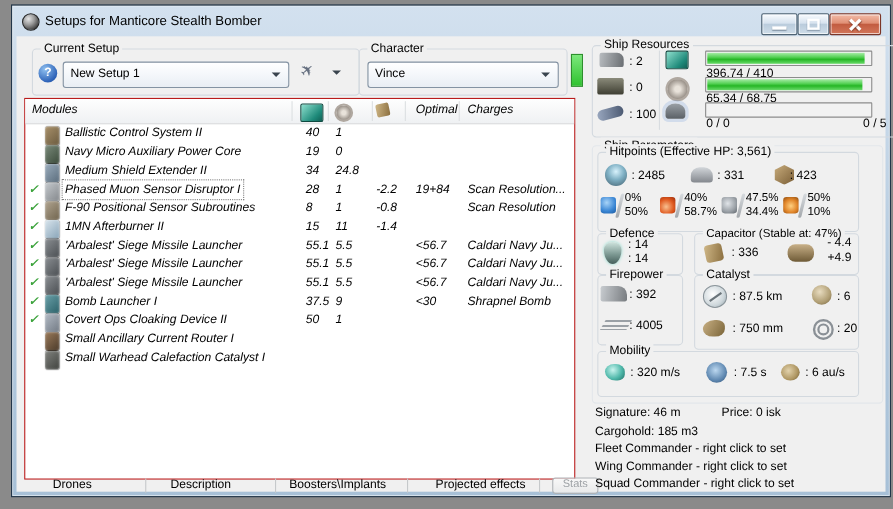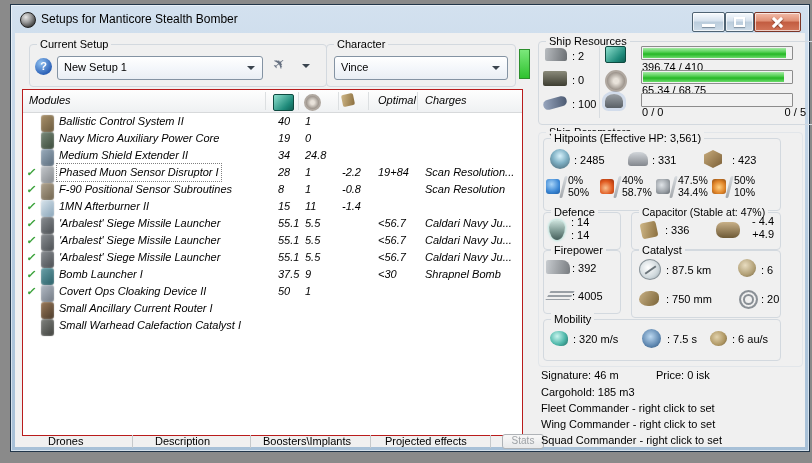--- a/index.html
+++ b/index.html
@@ -294,21 +294,21 @@
         </div>
     </div>
 
     <div class="tabbar">
       <span class="tab" style="left:19px">Drones</span>
       <span class="tsep" style="left:103px"></span>
       <span class="tab" style="left:126px">Description</span>
       <span class="tsep" style="left:221px"></span>
       <span class="tab" style="left:234px">Boosters\Implants</span>
       <span class="tsep" style="left:341px"></span>
-      <span class="tab" style="left:356px">Projected effects</span>
+      <span class="tab" style="left:367px">Projected effects</span>
       <span class="tsep" style="left:461px"></span>
       <span class="statsbtn">Stats</span>
     </div>
 
     <div class="gb" style="left:523px;top:8px;width:263px;height:82px;padding-left:16px;">
       <span class="gbl">Ship Resources</span>
       <span class="ri i-turret" style="left:6px;top:6px"></span>
       <span class="rtext" style="left:33px;top:8px">: 2</span>
       <span class="ri i-launcher" style="left:4px;top:29px"></span>
       <span class="rtext" style="left:33px;top:32px">: 0</span>
@@ -337,21 +337,21 @@
       <span class="gbl">Ship Parameters</span>
     </div>
 
     <div class="gb" style="left:528px;top:105px;width:236px;height:71px;">
       <span class="gbl">Hitpoints (Effective HP: 3,561)</span>
       <span class="ri i-shield" style="left:6px;top:10px"></span>
       <span class="rtext" style="left:30px;top:15px">: 2485</span>
       <span class="ri i-armor" style="left:84px;top:13px"></span>
       <span class="rtext" style="left:108px;top:15px">: 331</span>
       <span class="ri i-struct" style="left:160px;top:11px"></span>
-      <span class="rtext" style="left:188px;top:15px">: 423</span>
+      <span class="rtext" style="left:174px;top:15px">: 423</span>
 
       <span class="ri i-res i-em" style="left:2px;top:40px"></span>
       <span class="rslash" style="left:18px;top:37px"></span>
       <span class="rtext" style="left:24px;top:35px;font-size:10.5px">0%</span>
       <span class="rtext" style="left:24px;top:47px;font-size:10.5px">50%</span>
       <span class="ri i-res i-th" style="left:56px;top:40px"></span>
       <span class="rslash" style="left:72px;top:37px"></span>
       <span class="rtext" style="left:78px;top:35px;font-size:10.5px">40%</span>
       <span class="rtext" style="left:78px;top:47px;font-size:10.5px">58.7%</span>
       <span class="ri i-res i-kin" style="left:112px;top:40px"></span>

